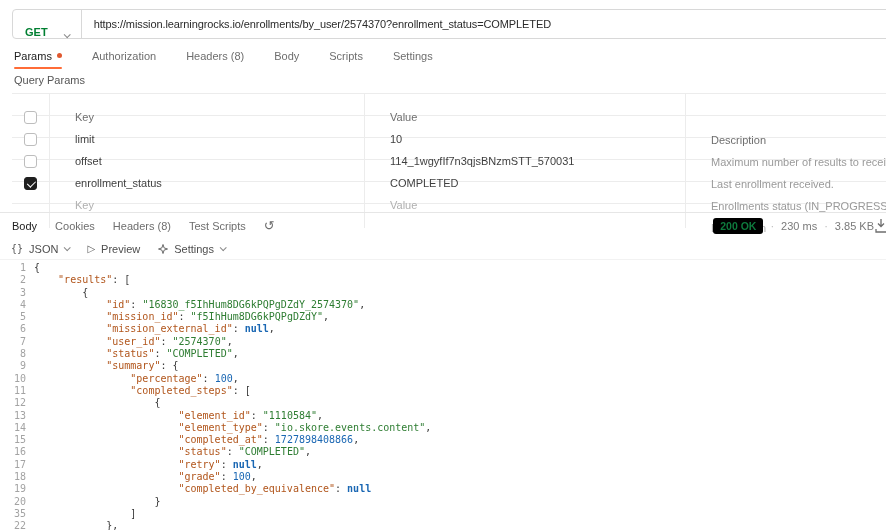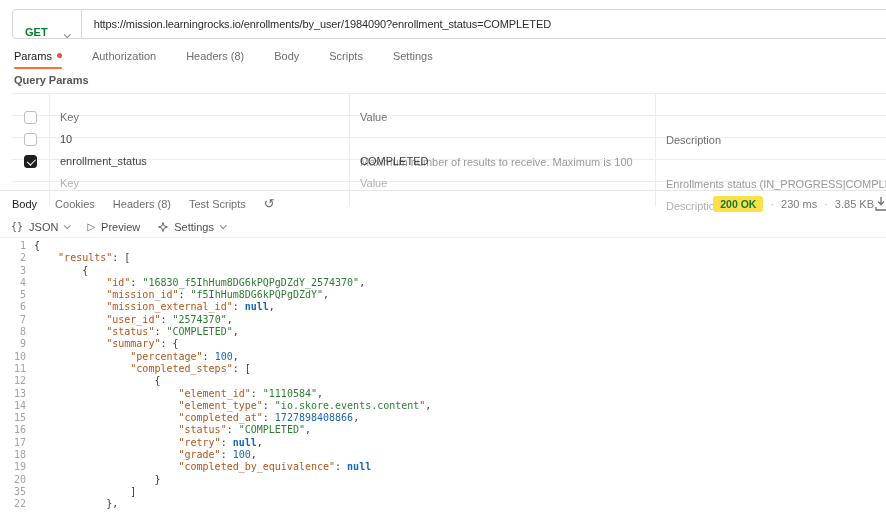--- a/index.html
+++ b/index.html
@@ -16,44 +16,44 @@
           transform:rotate(45deg) translateY(-1px); display:inline-block; }
   .url-text { padding:0 12px; font-size:11px; color:#2b2b2b; letter-spacing:-0.1px; white-space:nowrap; }
 
   
   .req-tabs { display:flex; align-items:center; gap:30px; height:30px; padding:0 14px; margin-top:2px; font-size:11px; color:#6e6e6e; }
   .req-tab { display:flex; align-items:center; gap:5px; height:100%; cursor:pointer; position:relative; }
   .req-tab.active { color:#212121; }
   .req-tab.active::after { content:""; position:absolute; left:0; right:0; bottom:2px; height:2px; background:#ff6c37; border-radius:1px; }
   .dot { width:5px; height:5px; border-radius:50%; background:#e0582f; margin-top:-1px; }
 
-  .qp-label { font-size:11px; font-weight:700; color:#555; margin:3px 0 7px 14px; }
+  .qp-label { font-size:11px; font-weight:400; color:#555; margin:3px 0 7px 14px; }
 
   
   .qp-table { margin-left:12px; width:874px; border-top:1px solid #ececec; font-size:11px; }
-  .qp-row { display:grid; grid-template-columns:38px 300px 306px 1fr; height:22px; align-items:center; border-bottom:1px solid #ececec; }
+  .qp-row { display:grid; grid-template-columns:38px 300px 306px 1fr; height:22px; align-items:center; border-bottom:1px solid #ececec;gap:15px; }
   .qp-cell { padding:0 10px; overflow:hidden; white-space:nowrap; color:#3f3f3f; height:100%; display:flex; align-items:center; }
   .qp-cell.cb-cell { justify-content:center; padding:0; }
   .qp-cell:nth-child(1), .qp-cell:nth-child(2), .qp-cell:nth-child(3) { border-right:1px solid #ececec; }
   .qp-row.header .qp-cell { color:#6e6e6e; }
   .qp-cell.description { color:#9a9a9a;margin-top:46px; }
   .qp-row.placeholder .qp-cell { color:#b0b0b0; }
   .cb { width:13px; height:13px; border:1px solid #bdbdbd; border-radius:3px; background:#fff; display:inline-block; cursor:pointer; position:relative; }
   .cb.checked { background:#1f1f1f; border-color:#1f1f1f; }
   .cb.checked::after { content:""; position:absolute; left:4px; top:1px; width:3.5px; height:7px;
                        border-right:1.6px solid #fff; border-bottom:1.6px solid #fff; transform:rotate(45deg); }
 
   
   .resp-header { display:flex; align-items:center; gap:18px; height:26px; margin-top:8px; padding:0 12px;
                  border-top:1px solid #e6e6e6; font-size:11px; color:#6e6e6e; position:relative; }
   .resp-tab { cursor:pointer; }
   .resp-tab.active { color:#212121; }
   .hist-icon { font-size:13px; color:#6e6e6e; cursor:pointer; line-height:1; }
   .resp-meta { margin-left:auto; display:flex; align-items:center; gap:7px; font-size:11px; color:#7a7a7a; }
-  .status-pill { background:#fde047; color:#0e7a3d; font-weight:600; padding:2px 7px; border-radius:3px; font-size:10.5px; cursor:pointer;text-align:center; }
+  .status-pill { background:#000000; color:#0e7a3d; font-weight:600; padding:2px 7px; border-radius:3px; font-size:10.5px; cursor:pointer;text-align:center; }
   .sep-dot { color:#bcbcbc; }
   .save-icon { position:absolute; right:-6px; top:5px; width:18px; height:16px; color:#6e6e6e; cursor:pointer; }
 
   
   .resp-toolbar { display:flex; align-items:center; gap:18px; height:22px; padding:0 11px; font-size:11px; color:#4d4d4d; border-bottom:1px solid #f2f2f2; }
   .tool-btn { display:flex; align-items:center; gap:6px; cursor:pointer; }
   .braces { font-family:"DejaVu Sans Mono",monospace; font-size:10px; color:#5a5a5a; }
   .tri { font-size:10px; color:#5a5a5a; }
 
   
@@ -69,21 +69,21 @@
 </head>
 <body>
 
 <div class="app">
 
   <div class="url-bar">
     <div class="method">
       <span>GET</span>
       <span class="chev"></span>
     </div>
-    <div class="url-text">https://mission.learningrocks.io/enrollments/by_user/1984090?enrollment_status=COMPLETED</div>
+    <div class="url-text">https://mission.learningrocks.io/enrollments/by_user/2574370?enrollment_status=COMPLETED</div>
   </div>
 
   <div class="req-tabs">
     <div class="req-tab active">
       <span>Params</span>
       <span class="dot"></span>
     </div>
     <div class="req-tab">
       <span>Authorization</span>
     </div>
@@ -110,22 +110,31 @@
       </div>
       <div class="qp-cell key">Key</div>
       <div class="qp-cell value">Value</div>
       <div class="qp-cell description">Description</div>
     </div>
     <div>
         <div class="qp-row">
           <div class="qp-cell cb-cell">
             <span class="cb"></span>
           </div>
+          <div class="qp-cell key">limit</div>
           <div class="qp-cell value">10</div>
           <div class="qp-cell description">Maximum number of results to receive. Maximum is 100</div>
+        </div>
+        <div class="qp-row">
+          <div class="qp-cell cb-cell">
+            <span class="cb"></span>
+          </div>
+          <div class="qp-cell key">offset</div>
+          <div class="qp-cell value">114_1wgyfIf7n3qjsBNzmSTT_570031</div>
+          <div class="qp-cell description">Last enrollment received.</div>
         </div>
         <div class="qp-row">
           <div class="qp-cell cb-cell">
             <span class="cb checked"></span>
           </div>
           <div class="qp-cell key">enrollment_status</div>
           <div class="qp-cell value">COMPLETED</div>
           <div class="qp-cell description">Enrollments status (IN_PROGRESS|COMPLETED).</div>
         </div>
         <div class="qp-row placeholder">

